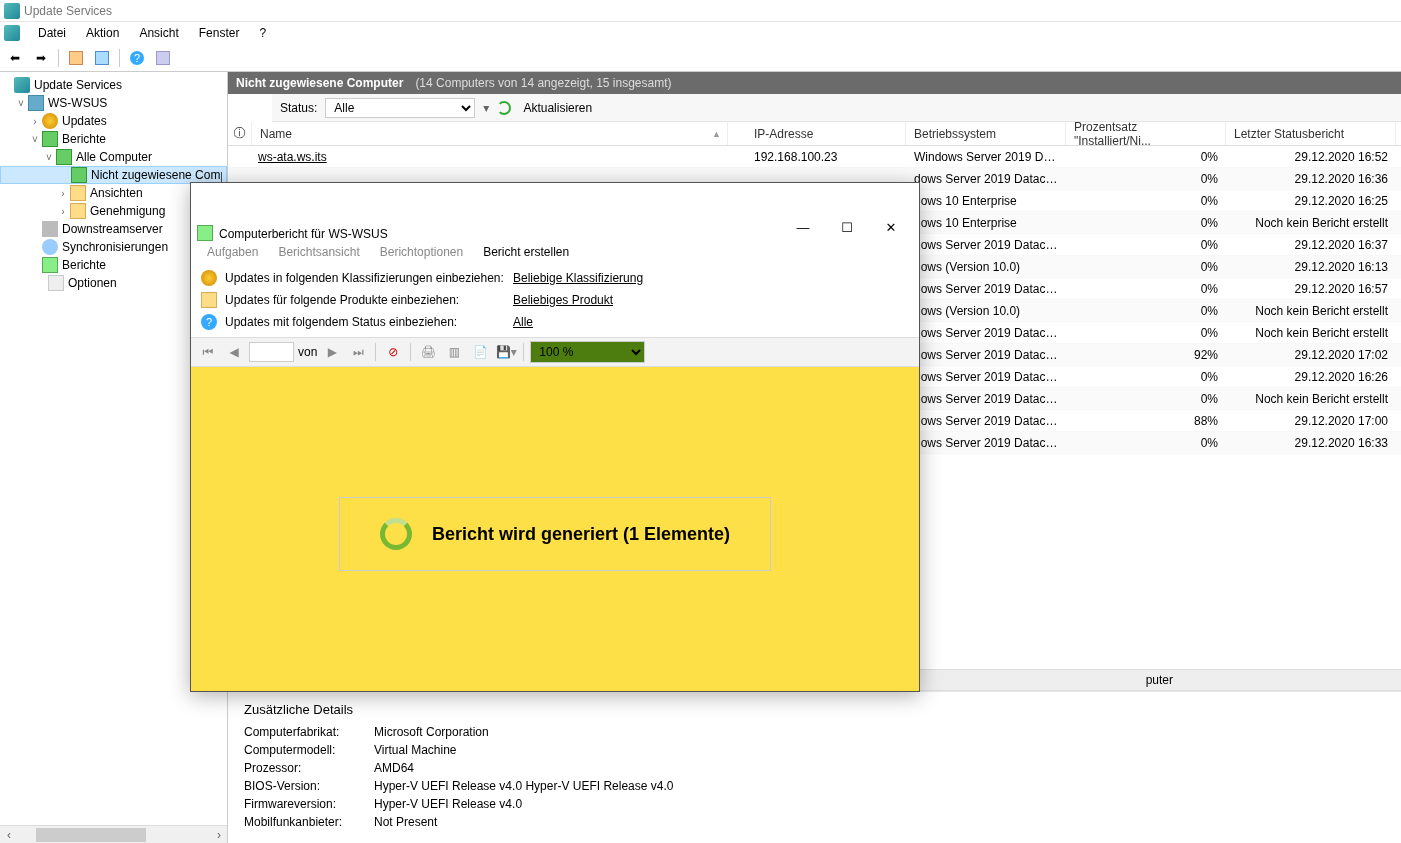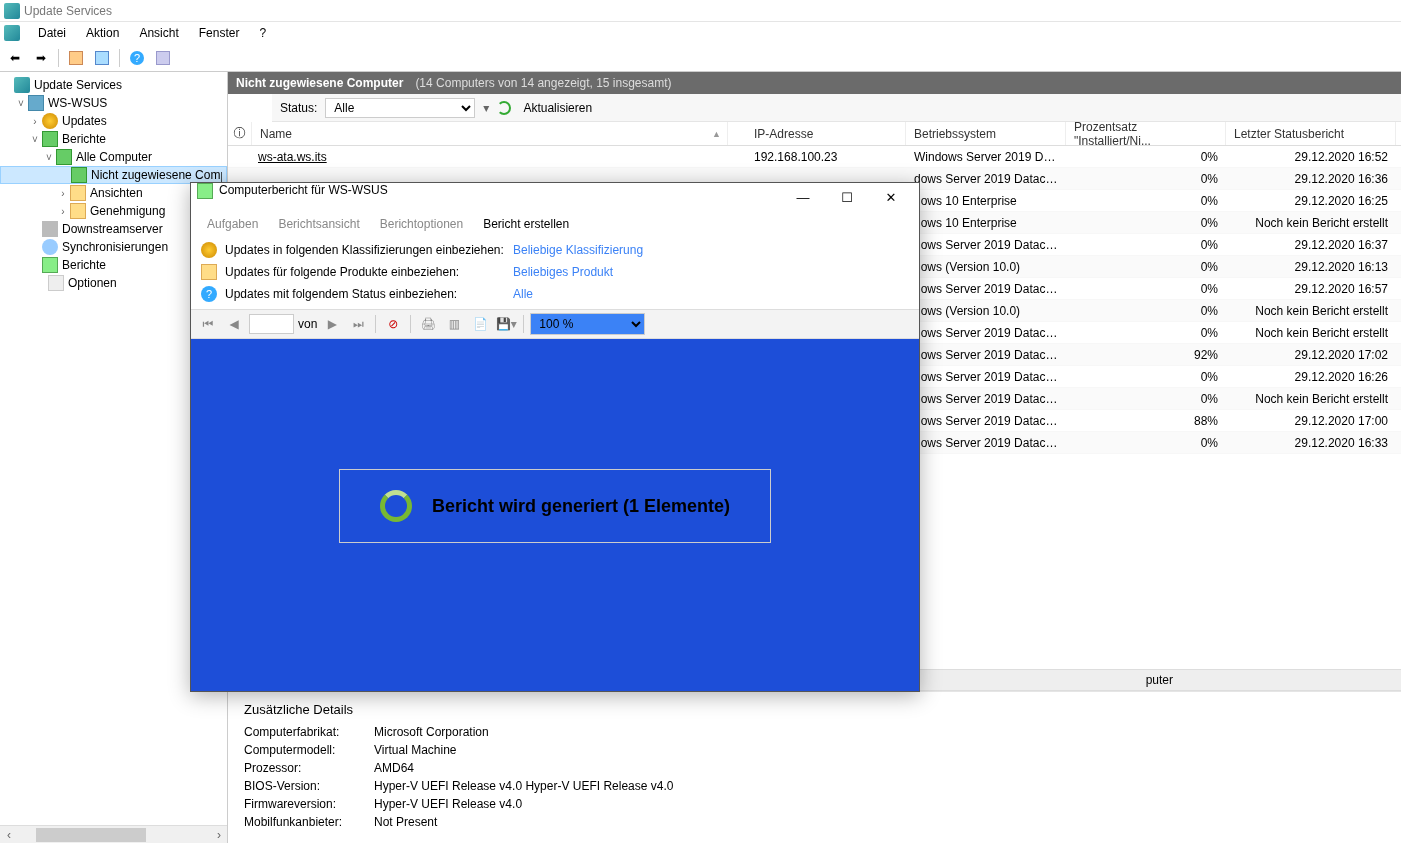--- a/index.html
+++ b/index.html
@@ -65,37 +65,37 @@
 .drow .dl { width: 130px; }
 .drow .dv { }
 
 
 .hscroll { position: absolute; bottom: 0; left: 0; width: 228px; height: 18px; background: #f0f0f0; border-top: 1px solid #ddd; display: flex; align-items: center; }
 .hscroll .thumb { width: 110px; height: 14px; background: #ccc; margin-left: 18px; }
 .hscroll .arr { width: 18px; text-align: center; color: #666; }
 
 
 .popup { position: absolute; left: 190px; top: 182px; width: 730px; height: 510px; background: #fff; border: 1px solid #555; box-shadow: 0 4px 20px rgba(0,0,0,.3); z-index: 10; display: flex; flex-direction: column; }
-.ptitle { height: 30px; display: flex; align-items: flex-start; padding: 0 6px; }
+.ptitle { height: 30px; display: flex; align-items: flex-end; padding: 0 6px; margin-top: 28px; }
 .ptitle .ico { width: 16px; height: 16px; margin-right: 6px; }
 .ptitle .wbtns { margin-left: auto; display: flex; }
 .ptitle .wbtn { width: 44px; height: 28px; display: flex; align-items: center; justify-content: center; font-size: 13px; cursor: default; }
 .pmenu { height: 22px; display: flex; align-items: center; padding: 0 6px; gap: 0; color: #888; }
 .pmenu .mitem { padding: 2px 10px; cursor: default; }
 .pfilters { padding: 4px 10px; }
 .pfr { display: flex; align-items: center; height: 22px; gap: 8px; }
 .pfr .ico { width: 16px; height: 16px; }
 .pfr .lbl { width: 280px; }
-.pfr a { color: #3b82f6; cursor: default; }
+.pfr a { color: #000000; text-decoration: underline; cursor: default; }
 .ptoolbar { height: 30px; background: #f3f3f3; border-top: 1px solid #ddd; border-bottom: 1px solid #ddd; display: flex; align-items: center; padding: 0 6px; gap: 4px; }
 .ptoolbar .tbtn { color: #888; }
 .ptoolbar .tbtn.red { color: #c00; }
 .ptoolbar input[type=text] { width: 45px; height: 20px; border: 1px solid #ccc; padding: 0 4px; }
-.ptoolbar select { width: 115px; height: 22px; border: 1px solid #ccc; background: #3b82f6; padding: 0 4px; }
-.pbody { flex: 1; background: #1d4ed8; display: flex; align-items: flex-start; justify-content: center; padding-top: 130px; text-align: center; }
+.ptoolbar select { width: 115px; height: 22px; border: 1px solid #ccc; background: #4d7c0f; padding: 0 4px; }
+.pbody { flex: 1; background: #fde047; display: flex; align-items: flex-start; justify-content: center; padding-top: 130px; text-align: center; }
 .genbox { border: 1px solid #ccc; padding: 20px 40px; display: flex; align-items: center; gap: 20px; }
 .genbox .spin { width: 32px; height: 32px; border: 5px solid #78b833; border-top-color: #c0e090; border-radius: 50%; }
 .genbox .txt { font-size: 18px; font-weight: 600; }
 
 
 .ico-wsus { background: linear-gradient(135deg,#5bb,#289); border-radius: 2px; }
 .ico-server { background: #6ac; border: 1px solid #48a; }
 .ico-updates { background: radial-gradient(circle,#fc3,#c80); border-radius: 50%; }
 .ico-computer { background: #6c6; border: 1px solid #393; }
 .ico-folder { background: #fd8; border: 1px solid #da5; }

